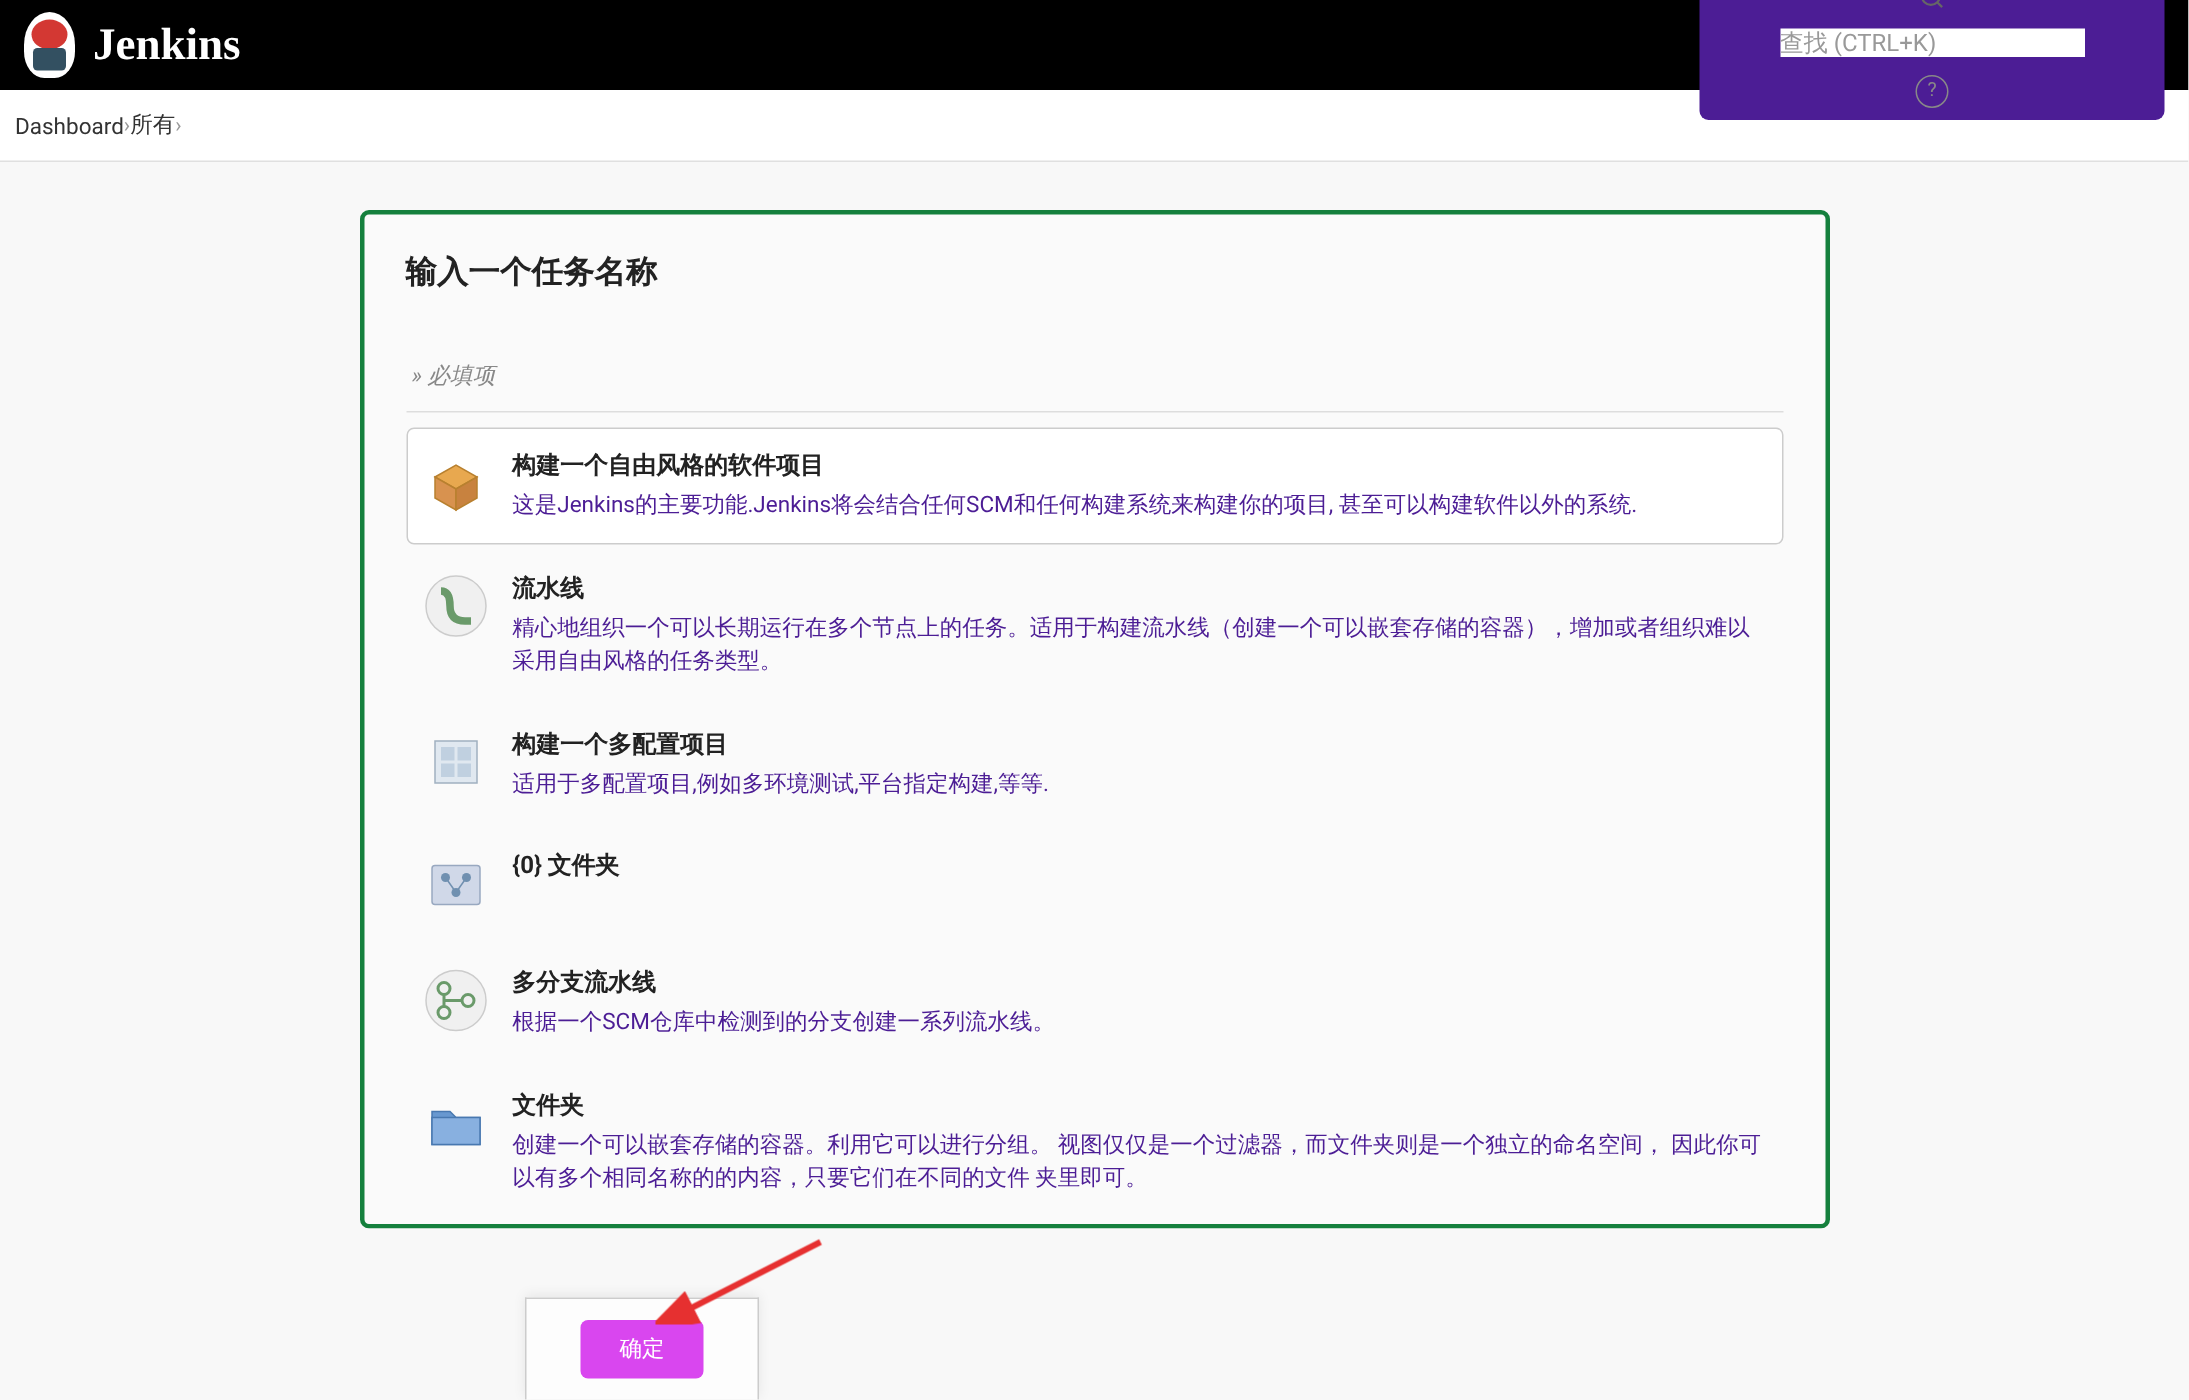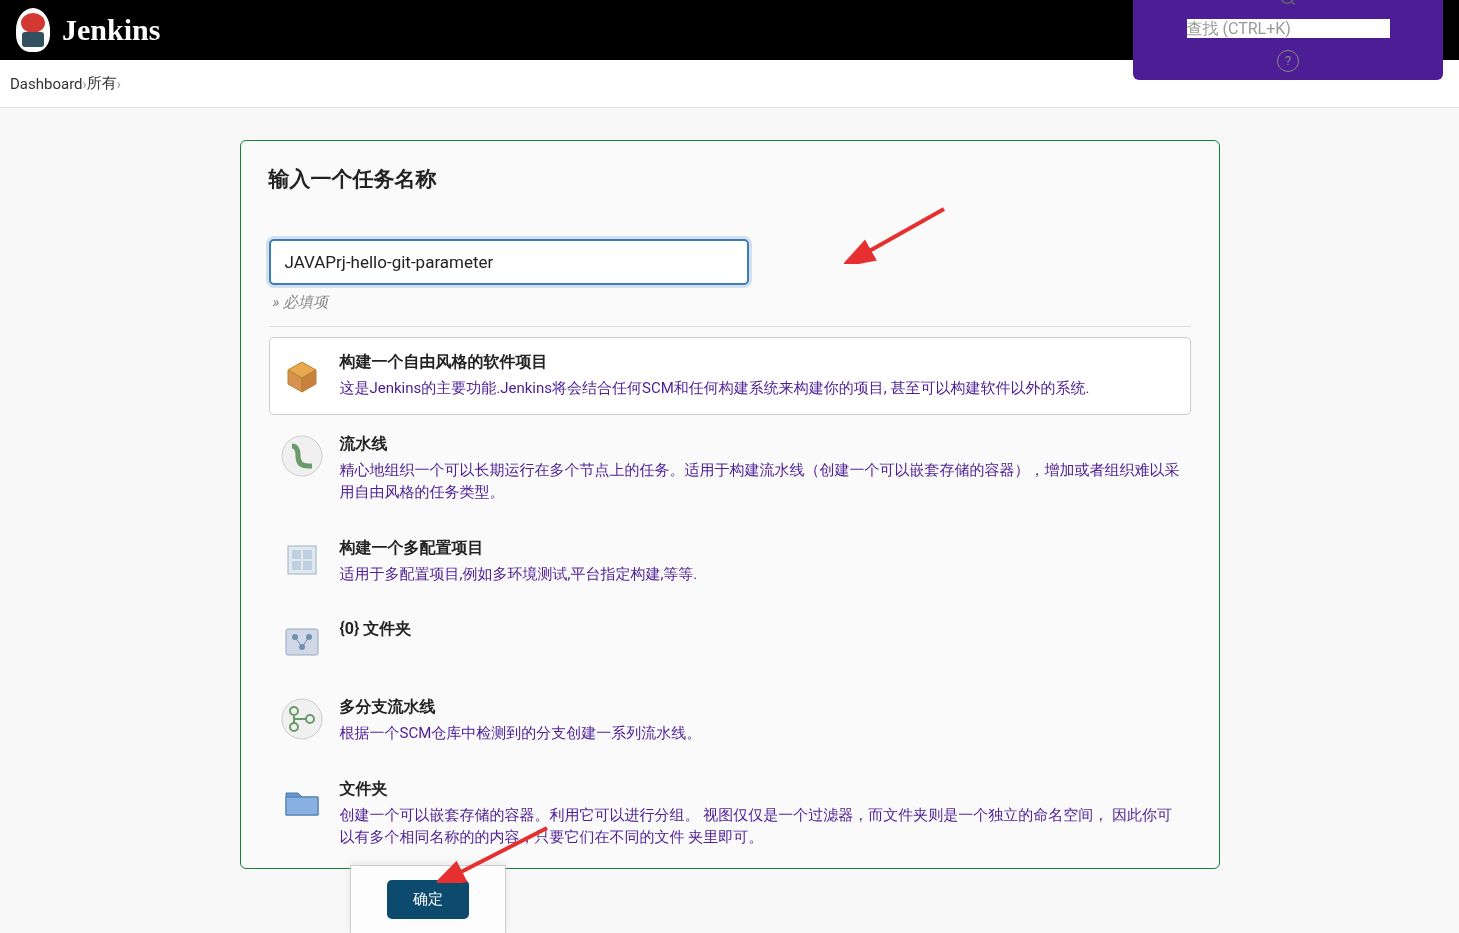--- a/index.html
+++ b/index.html
@@ -115,21 +115,21 @@
       color: #999;
       font-size: 14px;
     }
     .main-container {
       max-width: 1020px;
       margin: 32px auto 0 auto;
       padding: 0 20px;
     }
     .card {
       background: #fafafa;
-      border: 1px solid #15803d;
+      border: 3px solid #15803d;
       border-radius: 6px;
       padding: 24px 28px 0 28px;
     }
     .section-title {
       font-size: 21px;
       font-weight: bold;
       color: #222;
       margin-bottom: 46px;
     }
     .name-input-wrap {
@@ -207,21 +207,21 @@
       position: fixed;
       bottom: 0;
       left: 350px;
       background: #fdfdfd;
       border: 1px solid #ccc;
       border-bottom: none;
       padding: 14px 36px;
       box-shadow: 0 -2px 8px rgba(0,0,0,0.08);
     }
     .ok-btn {
-      background: #0c4a6e;
+      background: #d946ef;
       color: #fff;
       border: none;
       padding: 10px 26px;
       font-size: 15px;
       font-weight: 500;
       border-radius: 5px;
       cursor: pointer;
     }
     .arrow2 {
       position: fixed;
@@ -254,31 +254,20 @@
   <a>Dashboard</a>
   <span class="breadcrumb-sep">›</span>
   <a>所有</a>
   <span class="breadcrumb-sep">›</span>
 </div>
 
 <div class="main-container">
   <div class="card">
     <div class="section-title">输入一个任务名称</div>
 
-    <div class="name-input-wrap">
-      <input class="name-input" value="JAVAPrj-hello-git-parameter" style="">
-      <svg class="arrow-red arrow1" viewBox="0 0 110 60">
-        <defs>
-          <marker id="ah1" markerWidth="10" markerHeight="10" refX="2" refY="3" orient="auto">
-            <path d="M0,0 L0,6 L9,3 z" fill="#e63030"></path>
-          </marker>
-        </defs>
-        <line x1="100" y1="5" x2="20" y2="50" stroke="#e63030" stroke-width="4" marker-end="url(#ah1)"></line>
-      </svg>
-    </div>
     <div class="required-hint">» 必填项</div>
 
     <div class="item-types">
 
       <div class="item-type selected">
         <div class="item-icon">
           <svg width="44" height="44" viewBox="0 0 44 44">
             <path d="M8 18 L22 10 L36 18 L22 26 Z" fill="#e8a84f" stroke="#b8802f"></path>
             <path d="M8 18 L8 32 L22 40 L22 26 Z" fill="#d8924f" stroke="#b8802f"></path>
             <path d="M22 26 L36 18 L36 32 L22 40 Z" fill="#c8823f" stroke="#b8802f"></path>

